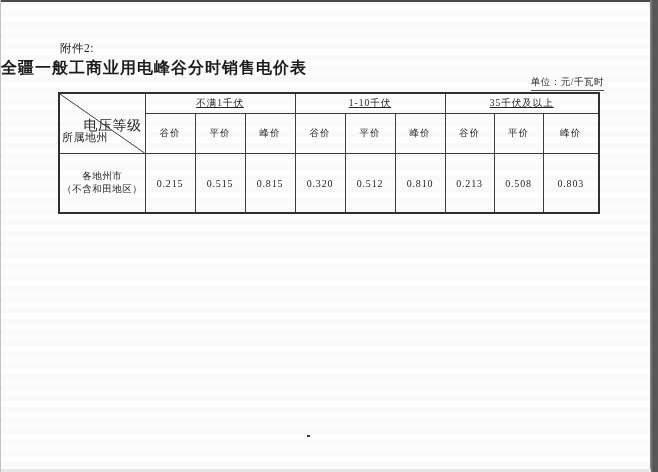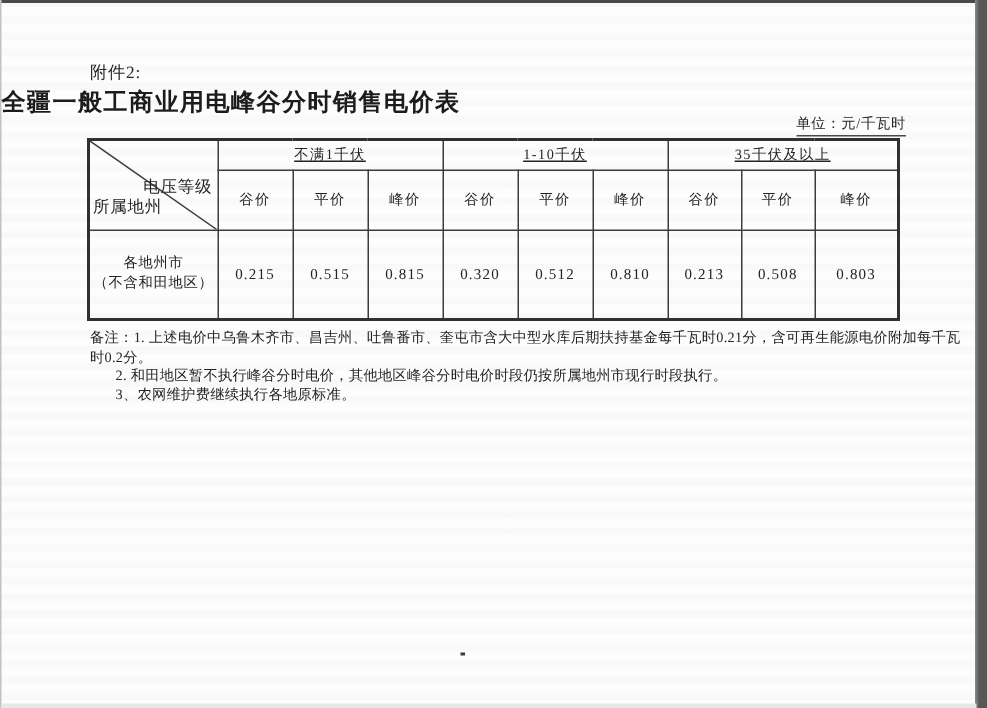--- a/index.html
+++ b/index.html
@@ -79,21 +79,21 @@
   tr.data-row td { height: 58px; }
   td.value-cell { font-size: 10px; letter-spacing: 0.8px; }
   
   th.corner-cell { position: relative; }
   th.corner-cell svg {
     position: absolute; left: 0; top: 0; width: 100%; height: 100%;
     display: block;
   }
   .corner-top-right {
     position: absolute; top: 23px; right: 3px;
-    font-size: 11px; letter-spacing: 0.5px;
+    font-size: 14px; letter-spacing: 0.5px;
   }
   .corner-bottom-left {
     position: absolute; top: 36px; left: 2px;
     font-size: 11px; letter-spacing: 0.5px;
   }
   .region-line { line-height: 13px; letter-spacing: 0.5px; text-align: center; }
   
   .notes {
     position: absolute; left: 59px; top: 220px; width: 545px;
     font-size: 9.5px;
@@ -173,22 +173,16 @@
         <td class="value-cell">0.320</td>
         <td class="value-cell">0.512</td>
         <td class="value-cell">0.810</td>
         <td class="value-cell">0.213</td>
         <td class="value-cell">0.508</td>
         <td class="value-cell">0.803</td>
       </tr>
     </tbody>
   </table>
 
-  <div class="notes">
-    <div class="note-line">备注：1. 上述电价中乌鲁木齐市、昌吉州、吐鲁番市、奎屯市含大中型水库后期扶持基金每千瓦时0.21分，含可再生能源电价附加每千瓦</div>
-    <div class="note-line">时0.2分。</div>
-    <div class="note-line indent">2. 和田地区暂不执行峰谷分时电价，其他地区峰谷分时电价时段仍按所属地州市现行时段执行。</div>
-    <div class="note-line indent">3、农网维护费继续执行各地原标准。</div>
-  </div>
 
   <div class="scan-speck"></div>
 
 </div>
 
 </body></html>

